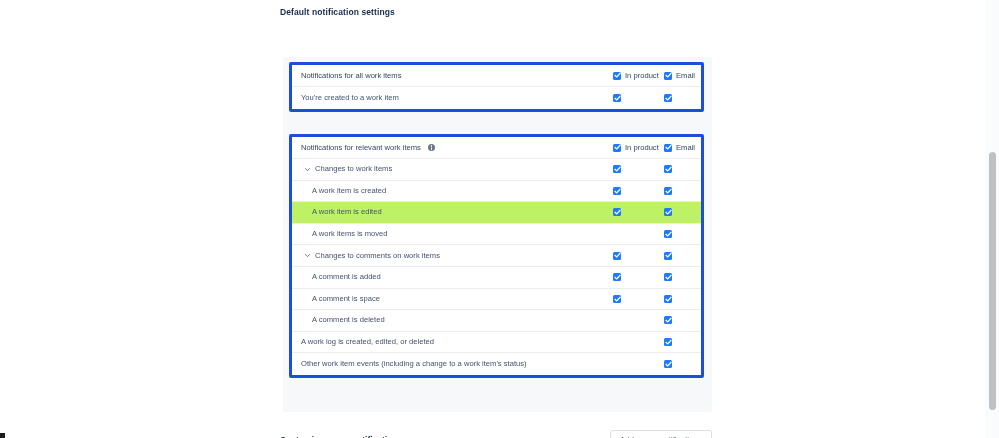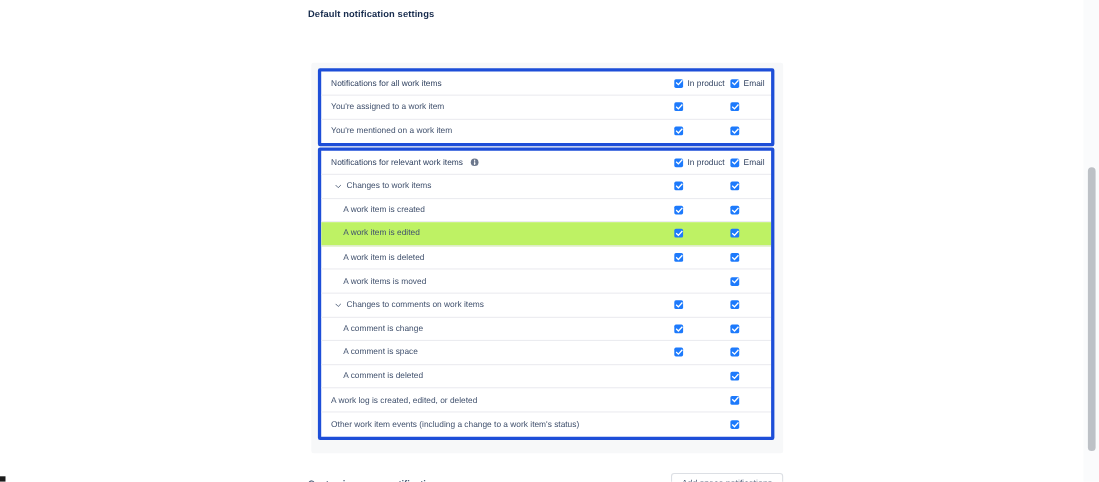--- a/index.html
+++ b/index.html
@@ -223,40 +223,21 @@
             <span class="cbx">
               <svg width="7" height="6.5" viewBox="0 0 10 10">
                 <path d="M1.3 5.2 L3.8 7.6 L8.7 2.2" stroke="#ffffff" stroke-width="1.9" fill="none" stroke-linecap="square"></path>
               </svg>
             </span>
             <span class="col-head-label">Email</span>
           </div>
         </div>
         <div class="n-row">
           <div class="n-label ind-0">
-            <span>You're assigned to a work item</span>
-          </div>
-          <div class="col-inproduct">
-            <span class="cbx">
-              <svg width="7" height="6.5" viewBox="0 0 10 10">
-                <path d="M1.3 5.2 L3.8 7.6 L8.7 2.2" stroke="#ffffff" stroke-width="1.9" fill="none" stroke-linecap="square"></path>
-              </svg>
-            </span>
-          </div>
-          <div class="col-email">
-            <span class="cbx">
-              <svg width="7" height="6.5" viewBox="0 0 10 10">
-                <path d="M1.3 5.2 L3.8 7.6 L8.7 2.2" stroke="#ffffff" stroke-width="1.9" fill="none" stroke-linecap="square"></path>
-              </svg>
-            </span>
-          </div>
-        </div>
-        <div class="n-row">
-          <div class="n-label ind-0">
-            <span>You're mentioned on a work item</span>
+            <span>You're created to a work item</span>
           </div>
           <div class="col-inproduct">
             <span class="cbx">
               <svg width="7" height="6.5" viewBox="0 0 10 10">
                 <path d="M1.3 5.2 L3.8 7.6 L8.7 2.2" stroke="#ffffff" stroke-width="1.9" fill="none" stroke-linecap="square"></path>
               </svg>
             </span>
           </div>
           <div class="col-email">
             <span class="cbx">
@@ -345,39 +326,20 @@
           <div class="col-email">
             <span class="cbx">
               <svg width="7" height="6.5" viewBox="0 0 10 10">
                 <path d="M1.3 5.2 L3.8 7.6 L8.7 2.2" stroke="#ffffff" stroke-width="1.9" fill="none" stroke-linecap="square"></path>
               </svg>
             </span>
           </div>
         </div>
         <div class="n-row">
           <div class="n-label ind-2">
-            <span>A work item is deleted</span>
-          </div>
-          <div class="col-inproduct">
-            <span class="cbx">
-              <svg width="7" height="6.5" viewBox="0 0 10 10">
-                <path d="M1.3 5.2 L3.8 7.6 L8.7 2.2" stroke="#ffffff" stroke-width="1.9" fill="none" stroke-linecap="square"></path>
-              </svg>
-            </span>
-          </div>
-          <div class="col-email">
-            <span class="cbx">
-              <svg width="7" height="6.5" viewBox="0 0 10 10">
-                <path d="M1.3 5.2 L3.8 7.6 L8.7 2.2" stroke="#ffffff" stroke-width="1.9" fill="none" stroke-linecap="square"></path>
-              </svg>
-            </span>
-          </div>
-        </div>
-        <div class="n-row">
-          <div class="n-label ind-2">
             <span>A work items is moved</span>
           </div>
           <div class="col-inproduct">
             <span class="cbx-empty"></span>
           </div>
           <div class="col-email">
             <span class="cbx">
               <svg width="7" height="6.5" viewBox="0 0 10 10">
                 <path d="M1.3 5.2 L3.8 7.6 L8.7 2.2" stroke="#ffffff" stroke-width="1.9" fill="none" stroke-linecap="square"></path>
               </svg>
@@ -401,21 +363,21 @@
           <div class="col-email">
             <span class="cbx">
               <svg width="7" height="6.5" viewBox="0 0 10 10">
                 <path d="M1.3 5.2 L3.8 7.6 L8.7 2.2" stroke="#ffffff" stroke-width="1.9" fill="none" stroke-linecap="square"></path>
               </svg>
             </span>
           </div>
         </div>
         <div class="n-row">
           <div class="n-label ind-2">
-            <span>A comment is change</span>
+            <span>A comment is added</span>
           </div>
           <div class="col-inproduct">
             <span class="cbx">
               <svg width="7" height="6.5" viewBox="0 0 10 10">
                 <path d="M1.3 5.2 L3.8 7.6 L8.7 2.2" stroke="#ffffff" stroke-width="1.9" fill="none" stroke-linecap="square"></path>
               </svg>
             </span>
           </div>
           <div class="col-email">
             <span class="cbx">

